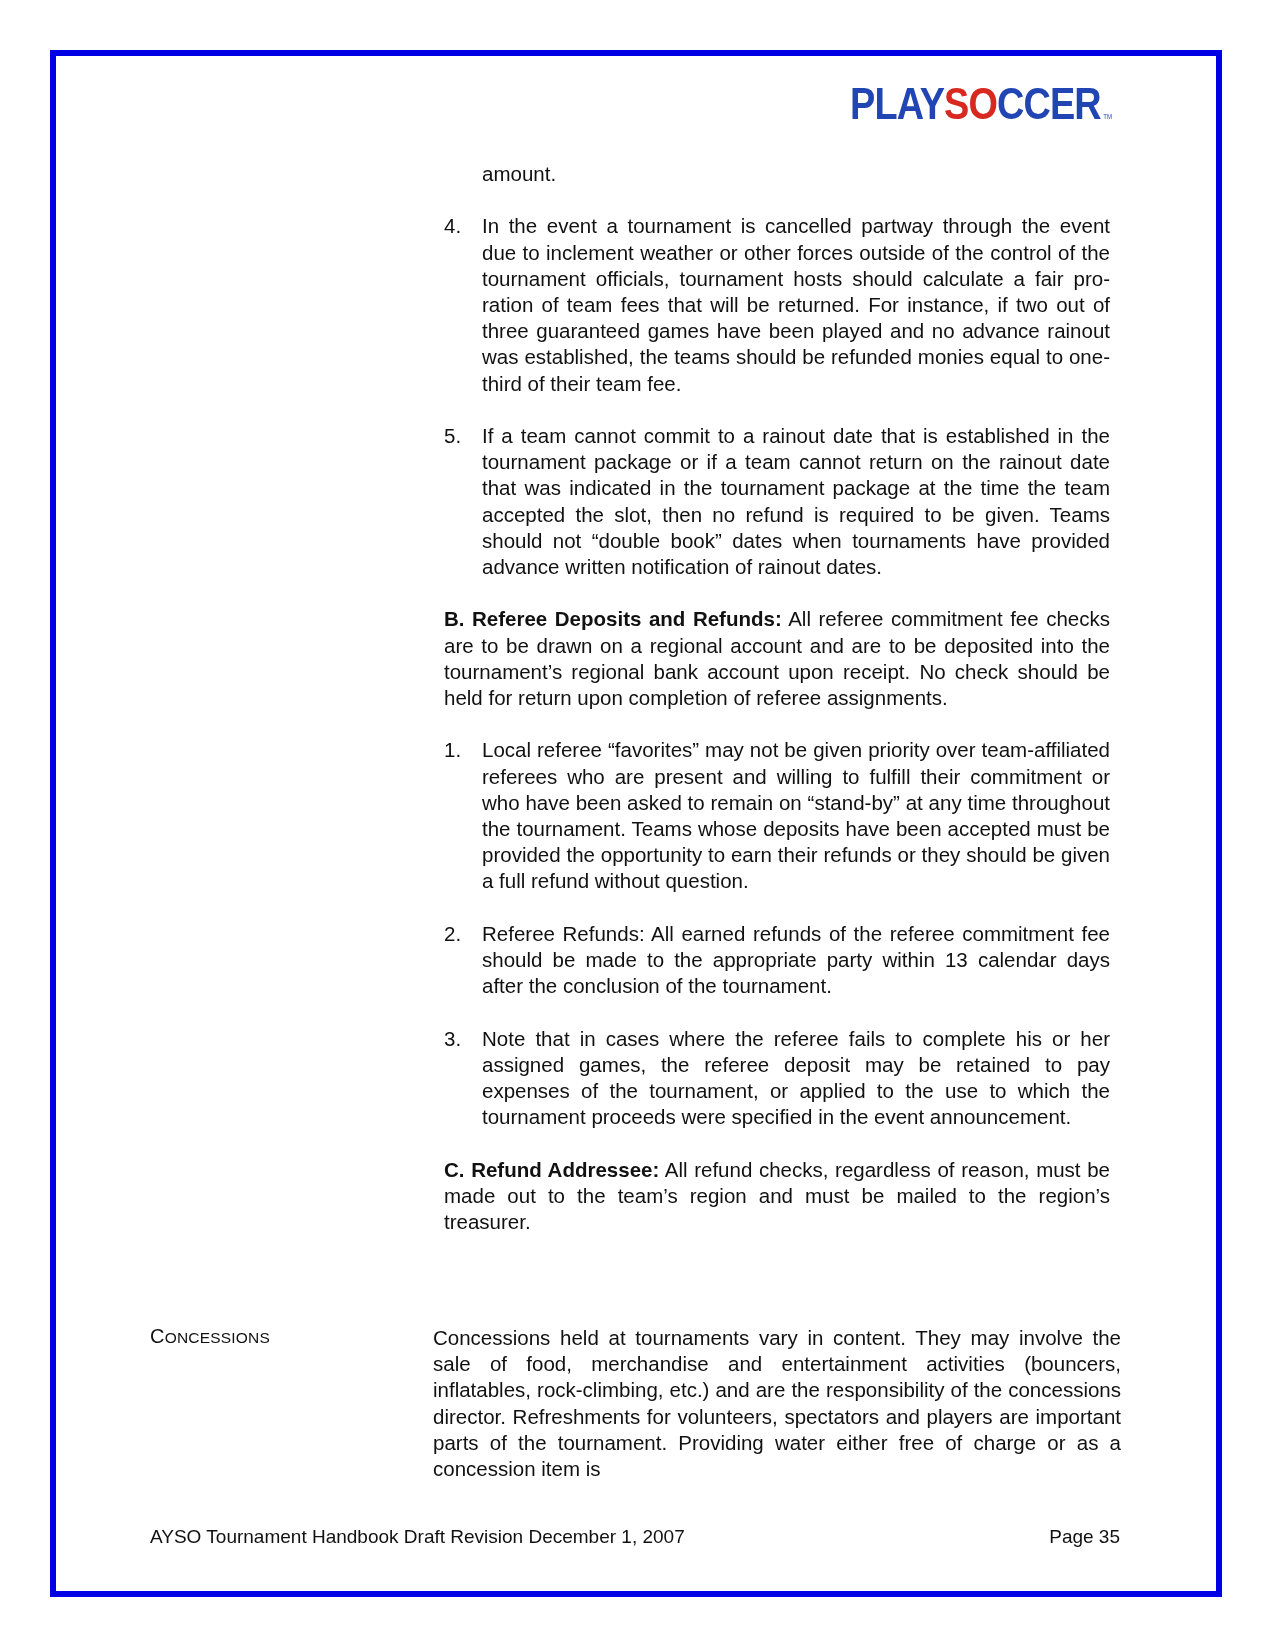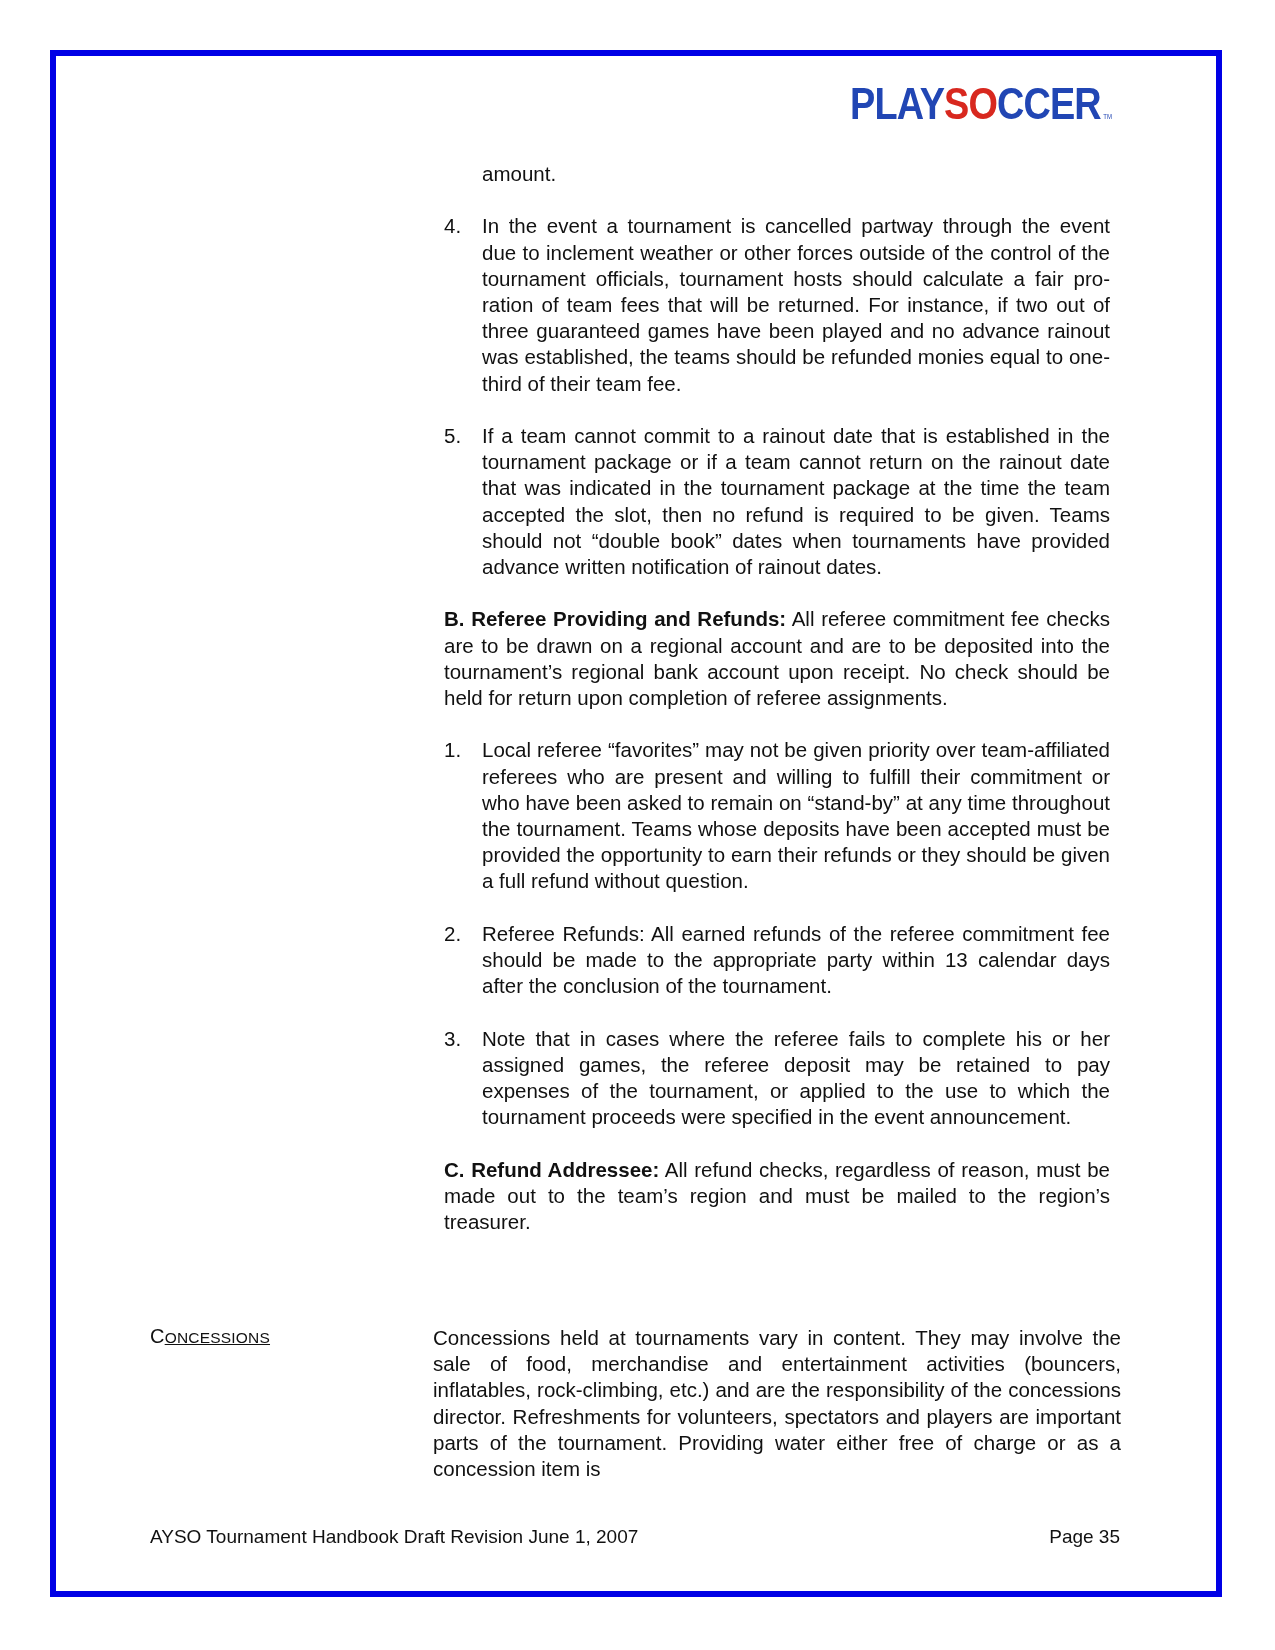--- a/index.html
+++ b/index.html
@@ -17,21 +17,21 @@
   .content { position: absolute; left: 433px; top: 150px; width: 688px;
              font-size: 20.5px; line-height: 26.2px; text-align: justify; }
   .content p { margin: 11px; }
   .indent { padding-left: 38px; }
   .item { position: relative; padding-left: 38px; margin-top: 26.2px !important; }
   .item .num { position: absolute; left: 0; top: 0; }
   .section-para { margin-top: 26.2px !important; }
   .bold { font-weight: bold; }
   .side-label { position: absolute; left: 150px; top: 1325px; font-size: 20px; letter-spacing: 0.2px; }
   .side-label .big { font-size: 20px; }
-  .side-label .small { font-size: 15.5px; text-decoration: underline; }
+  .side-label .small { font-size: 15.5px; }
   .concessions { position: absolute; left: 433px; top: 1325px; width: 688px;
                  font-size: 20.5px; line-height: 26.2px; text-align: justify; }
   .footer-left { position: absolute; left: 150px; top: 1526px; font-size: 19px; }
   .footer-right { position: absolute; right: 155px; top: 1526px; font-size: 19px; margin-left: 10px; }
 </style>
 </head>
 <body>
 
 <div class="frame"></div>
 
@@ -45,21 +45,21 @@
   <p class="item">
     <span class="num">4.</span>
     <span>In the event a tournament is cancelled partway through the event due to inclement weather or other forces outside of the control of the tournament officials, tournament hosts should calculate a fair pro-ration of team fees that will be returned. For instance, if two out of three guaranteed games have been played and no advance rainout was established, the teams should be refunded monies equal to one-third of their team fee.</span>
   </p>
   <p class="item">
     <span class="num">5.</span>
     <span>If a team cannot commit to a rainout date that is established in the tournament package or if a team cannot return on the rainout date that was indicated in the tournament package at the time the team accepted the slot, then no refund is required to be given. Teams should not “double book” dates when tournaments have provided advance written notification of rainout dates.</span>
   </p>
 
   <p class="section-para">
-    <span class="bold">B. Referee Providing and Refunds:</span><span> All referee commitment fee checks are to be drawn on a regional account and are to be deposited into the tournament’s regional bank account upon receipt. No check should be held for return upon completion of referee assignments.</span>
+    <span class="bold">B. Referee Deposits and Refunds:</span><span> All referee commitment fee checks are to be drawn on a regional account and are to be deposited into the tournament’s regional bank account upon receipt. No check should be held for return upon completion of referee assignments.</span>
   </p>
 
   <p class="item">
     <span class="num">1.</span>
     <span>Local referee “favorites” may not be given priority over team-affiliated referees who are present and willing to fulfill their commitment or who have been asked to remain on “stand-by” at any time throughout the tournament. Teams whose deposits have been accepted must be provided the opportunity to earn their refunds or they should be given a full refund without question.</span>
   </p>
   <p class="item">
     <span class="num">2.</span>
     <span>Referee Refunds: All earned refunds of the referee commitment fee should be made to the appropriate party within 13 calendar days after the conclusion of the tournament.</span>
   </p>
@@ -72,14 +72,14 @@
     <span class="bold">C. Refund Addressee:</span><span> All refund checks, regardless of reason, must be made out to the team’s region and must be mailed to the region’s treasurer.</span>
   </p>
 </div>
 
 <div class="side-label">
   <span class="big">C</span><span class="small">ONCESSIONS</span>
 </div>
 
 <div class="concessions">Concessions held at tournaments vary in content. They may involve the sale of food, merchandise and entertainment activities (bouncers, inflatables, rock-climbing, etc.) and are the responsibility of the concessions director. Refreshments for volunteers, spectators and players are important parts of the tournament. Providing water either free of charge or as a concession item is</div>
 
-<div class="footer-left">AYSO Tournament Handbook Draft Revision June 1, 2007</div>
+<div class="footer-left">AYSO Tournament Handbook Draft Revision December 1, 2007</div>
 <div class="footer-right">Page 35</div>
 
 </body></html>

